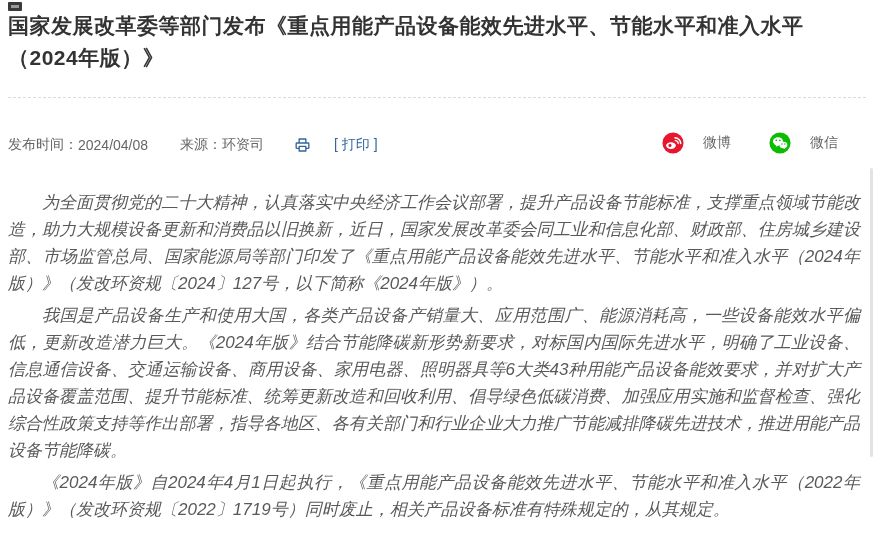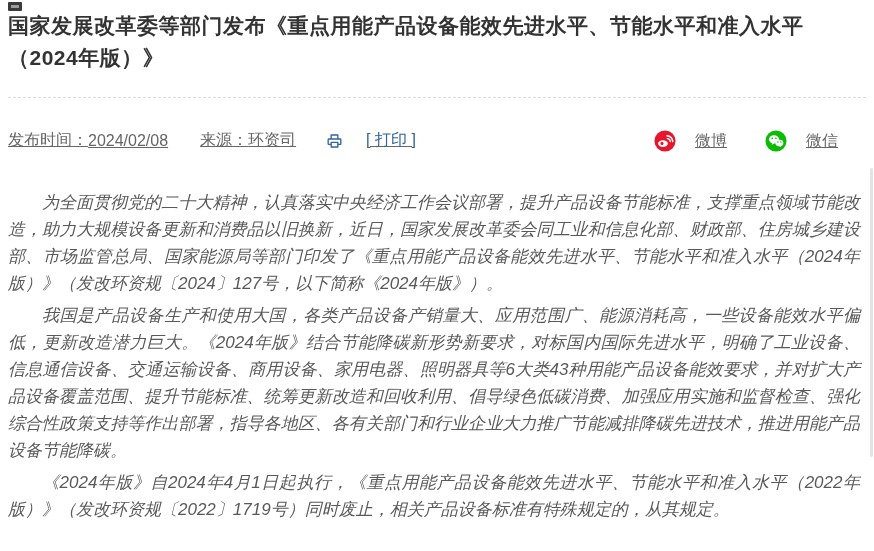--- a/index.html
+++ b/index.html
@@ -19,22 +19,22 @@
     position:absolute; left:8px; top:10px; width:850px;
     font-size:21px; font-weight:bold; color:#333333; line-height:32px;
     letter-spacing:0.5px;
   }
   .divider{
     position:absolute; left:8px; right:8px; top:97px; height:0;
     border-top:1px dashed #dcdcdc;
   }
   .meta-row{
     position:absolute; left:8px; top:130px; width:858px; height:24px;
-    display:flex; align-items:flex-start;
-    font-size:16px; color:#666666; white-space:nowrap;text-decoration:underline;
+    display:flex; align-items:flex-end;
+    font-size:14px; color:#666666; white-space:nowrap;
   }
   .meta-item{ display:inline-flex; align-items:center; }
   .meta-item.source{ margin-left:32px; }
   .print-group{
     margin-left:30px; display:inline-flex; align-items:center; gap:23px;
     color:#31659b; cursor:pointer;
   }
   .print-group svg{ display:block; }
   .share-group{
     margin-left:auto; margin-right:28px; display:inline-flex; align-items:center;
@@ -67,21 +67,21 @@
   </div>
 
   <h1 class="title">国家发展改革委等部门发布《重点用能产品设备能效先进水平、节能水平和准入水平（2024年版）》</h1>
 
   <div class="divider"></div>
 
   <div class="meta-row">
 
     <span class="meta-item">
         <span>发布时间：</span>
-        <span>2024/02/08</span>
+        <span>2024/04/08</span>
       </span>
 
     <span class="meta-item source">
         <span>来源：</span>
         <span>环资司</span>
       </span>
 
     <span class="print-group">
       <svg width="17" height="16" viewBox="0 0 24 24" fill="none" stroke="#31659b" stroke-width="2" stroke-linejoin="round">
         <path d="M7 9 V3 h10 v6"></path>

